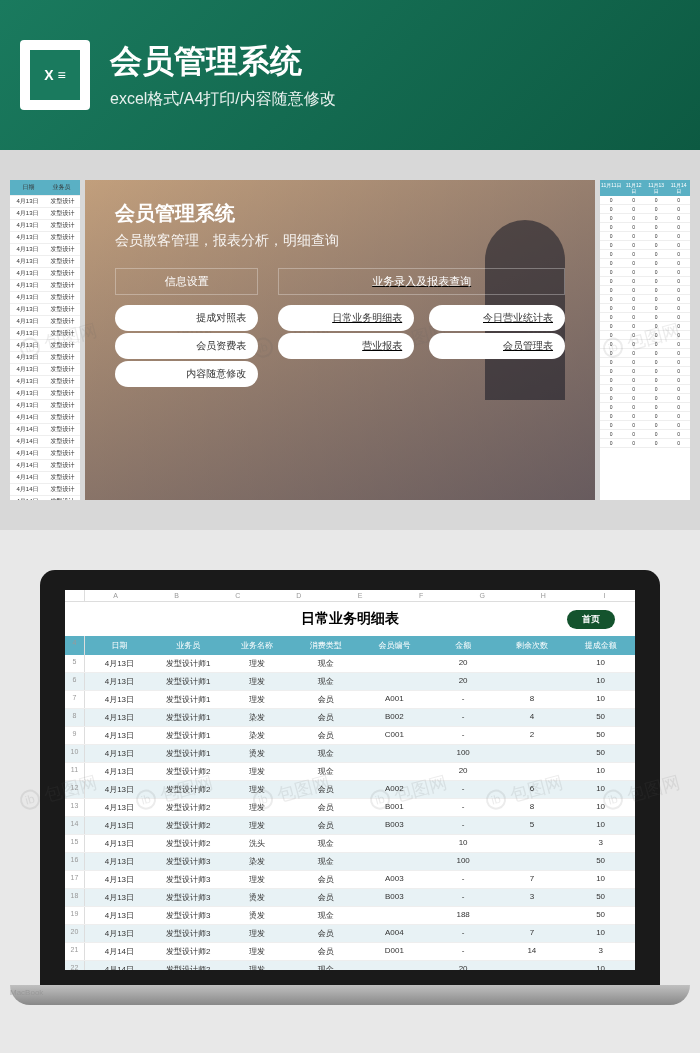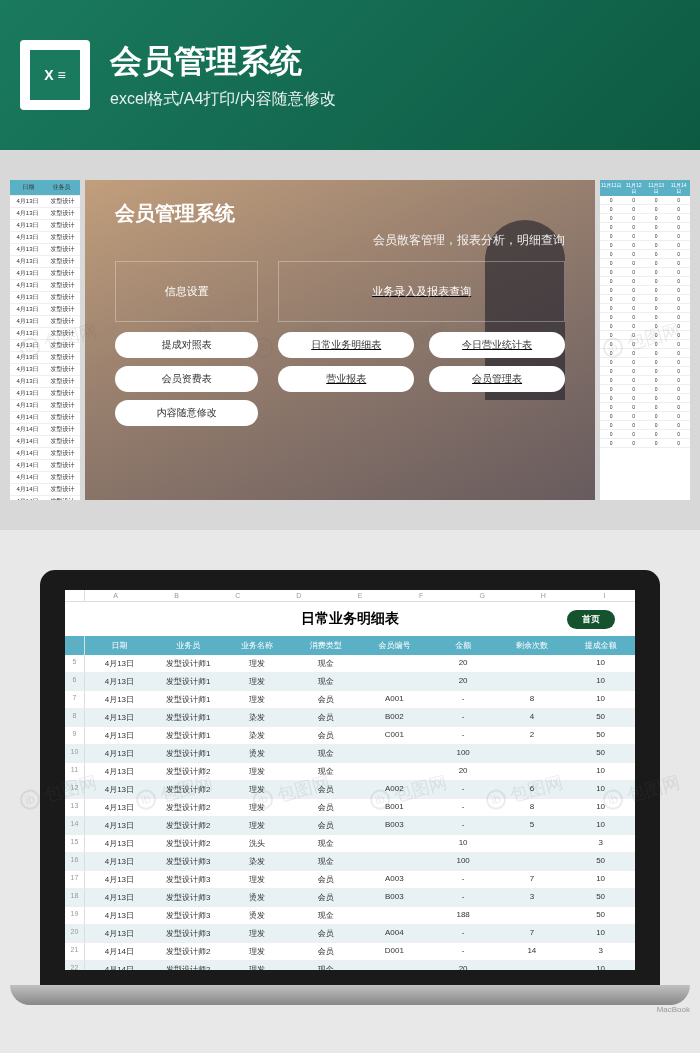--- a/index.html
+++ b/index.html
@@ -19,43 +19,43 @@
 .excel-preview-container { display: flex; gap: 5px; height: 100%; }
 .side-table { background: #fff; width: 70px; font-size: 6px; overflow: hidden; }
 .side-table-header { background: #5ab0c4; color: #fff; padding: 2px; text-align: center; }
 .side-row { display: flex; border-bottom: 1px solid #eee; }
 .side-cell { flex: 1; padding: 1px 2px; text-align: center; color: #333; }
 
 .dashboard { flex: 1; background: linear-gradient(to bottom, rgba(180,140,100,0.7), rgba(120,100,90,0.8)); position: relative; padding: 20px 30px; }
 .dashboard::before { content: ''; position: absolute; top: 0; left: 0; right: 0; bottom: 0; background: linear-gradient(135deg, rgba(200,150,100,0.3), rgba(80,70,80,0.6)); }
 .dashboard-content { position: relative; z-index: 2; }
 .dashboard-title { color: #fff; font-size: 20px; font-weight: bold; margin-bottom: 5px; }
-.dashboard-subtitle { color: #fff; font-size: 12px; margin-bottom: 12px; opacity: 0.9; text-align: right; }
+.dashboard-subtitle { color: #fff; font-size: 14px; margin-bottom: 18px; opacity: 0.9; }
 .dashboard-sections { display: flex; gap: 20px; }
 .dash-col { flex: 1; }
-.dash-col-header { color: #fff; font-size: 11px; padding: 22px 10px; border: 1px solid rgba(255,255,255,0.3); margin-bottom: 10px; text-align: center; }
+.dash-col-header { color: #fff; font-size: 11px; padding: 5px 10px; border: 1px solid rgba(255,255,255,0.3); margin-bottom: 10px; text-align: center; }
 .dash-col-wide { flex: 2; text-decoration: underline; }
-.dash-btn { background: #fff; border-radius: 15px; padding: 6px 12px; margin-bottom: 8px; font-size: 10px; text-align: center; color: #333; display: inline-block; width: 100%; }
+.dash-btn { background: #fff; border-radius: 15px; padding: 6px 12px; margin-bottom: 2px; font-size: 10px; text-align: right; color: #333; display: inline-block; width: 100%; }
 .dash-btn-row { display: flex; gap: 15px; }
 .dash-btn-row .dash-btn { flex: 1; }
 .silhouette { position: absolute; right: 30px; top: 40px; width: 80px; height: 180px; background: rgba(30,30,40,0.6); border-radius: 40px 40px 0 0; }
 
 .right-table { background: #fff; width: 90px; font-size: 5px; overflow: hidden; }
 .right-table-header { background: #5ab0c4; color: #fff; display: flex; }
 .right-header-cell { flex: 1; padding: 2px 1px; text-align: center; font-size: 5px; }
 .right-row { display: flex; border-bottom: 1px solid #eee; }
 .right-cell { flex: 1; padding: 1px; text-align: center; color: #333; }
 
 
 .laptop-section { background: #e8e8e8; height: 523px; padding: 40px 20px 0; position: relative; }
 .laptop { margin: 0 auto; width: 620px; }
 .laptop-screen { background: #1a1a1a; border-radius: 15px 15px 0 0; padding: 20px 25px 15px; }
 .laptop-content { background: #fff; height: 380px; overflow: hidden; }
 .laptop-base { background: linear-gradient(#c0c0c0, #888); height: 20px; border-radius: 0 0 30px 30px; margin: 0 -30px; }
-.laptop-brand { text-align: right; color: #999; font-size: 8px; padding-top: 20px; }
+.laptop-brand { text-align: left; color: #999; font-size: 8px; padding-top: 3px; }
 
 
 .detail-header-row { display: flex; font-size: 7px; color: #999; border-bottom: 1px solid #ddd; }
 .col-letter { flex: 1; text-align: center; padding: 2px; }
 .detail-title-row { text-align: center; padding: 8px; font-size: 14px; font-weight: bold; position: relative; }
 .back-btn { position: absolute; right: 20px; top: 8px; background: #14532d; color: #fff; border-radius: 10px; padding: 3px 15px; font-size: 9px; }
 .detail-table { width: 100%; font-size: 8px; }
 .detail-table-header { background: #5ab0c4; color: #fff; display: flex; }
 .detail-th { flex: 1; padding: 4px 2px; text-align: center; }
 .detail-row { display: flex; border-bottom: 1px solid #eee; }

